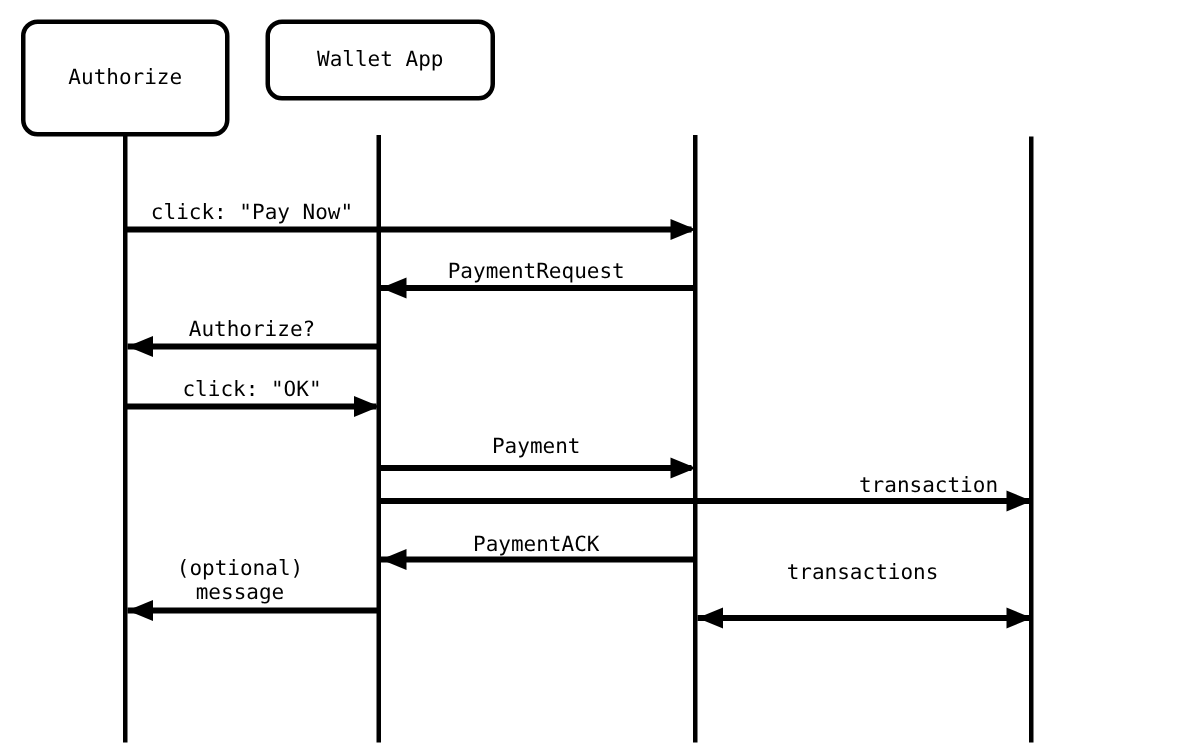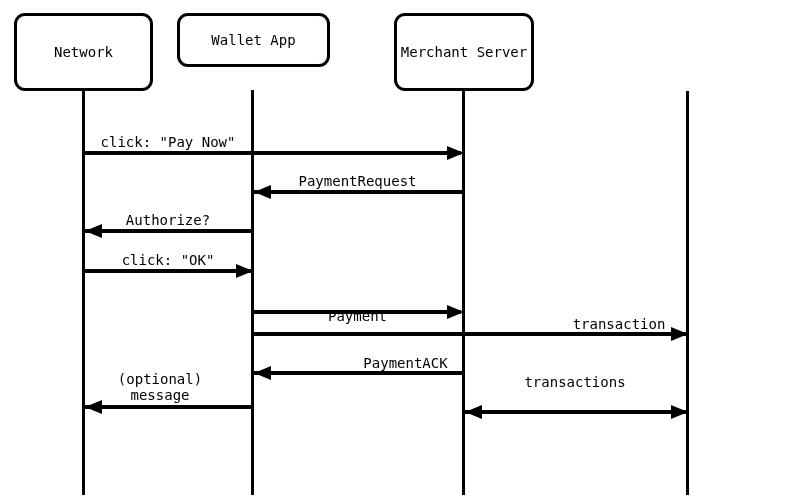--- a/index.html
+++ b/index.html
@@ -58,27 +58,24 @@
     white-space: pre-line;
     z-index: 2;
   }
 </style>
 </head>
 <body>
 
 <div id="canvas">
 
   <div class="actor rect" style="left:14px; top:13px; width:139px; height:78px;">
-    <span>Network</span>
+    <span>Authorize</span>
   </div>
   <div class="actor rect" style="left:177px; top:13px; width:153px; height:54px;">
     <span>Wallet App</span>
-  </div>
-  <div class="actor rect" style="left:394px; top:13px; width:140px; height:78px;">
-    <span>Merchant Server</span>
   </div>
 
   <div class="lifeline" style="left:82px;  top:90px; height:405px;"></div>
   <div class="lifeline" style="left:251px; top:90px; height:405px;"></div>
   <div class="lifeline" style="left:462px; top:90px; height:405px;"></div>
   <div class="lifeline" style="left:686px; top:91px; height:404px;"></div>
 
   <div>
     <div class="msg-label" style="left:83px; top:134px; width:170px;">click: "Pay Now"</div>
     <div class="msg-line" style="left:83px; top:151px; width:378px;"></div>
@@ -97,33 +94,33 @@
     <div class="arrowhead left" style="left:85px; top:224px;"></div>
   </div>
 
   <div>
     <div class="msg-label" style="left:83px; top:252px; width:170px;">click: "OK"</div>
     <div class="msg-line" style="left:83px; top:269px; width:168px;"></div>
     <div class="arrowhead right" style="left:236px; top:264px;"></div>
   </div>
 
   <div>
-    <div class="msg-label" style="left:252px; top:308px; width:211px;">Payment</div>
+    <div class="msg-label" style="left:252px; top:290px; width:211px;">Payment</div>
     <div class="msg-line" style="left:252px; top:310px; width:209px;"></div>
     <div class="arrowhead right" style="left:447px; top:305px;"></div>
   </div>
 
   <div>
     <div class="msg-label" style="left:463px; top:316px; width:224px;margin-left:44px;">transaction</div>
     <div class="msg-line" style="left:252px; top:332px; width:434px;"></div>
     <div class="arrowhead right" style="left:671px; top:327px;"></div>
   </div>
 
   <div>
-    <div class="msg-label" style="left:252px; top:355px; width:211px;padding-left:48px;">PaymentACK</div>
+    <div class="msg-label" style="left:252px; top:355px; width:211px;">PaymentACK</div>
     <div class="msg-line" style="left:254px; top:371px; width:209px;"></div>
     <div class="arrowhead left" style="left:254px; top:366px;"></div>
   </div>
 
   <div>
     <div class="msg-label" style="left:83px; top:371px; width:154px;">(optional)
 message</div>
     <div class="msg-line" style="left:85px; top:405px; width:168px;"></div>
     <div class="arrowhead left" style="left:85px; top:400px;"></div>
   </div>

